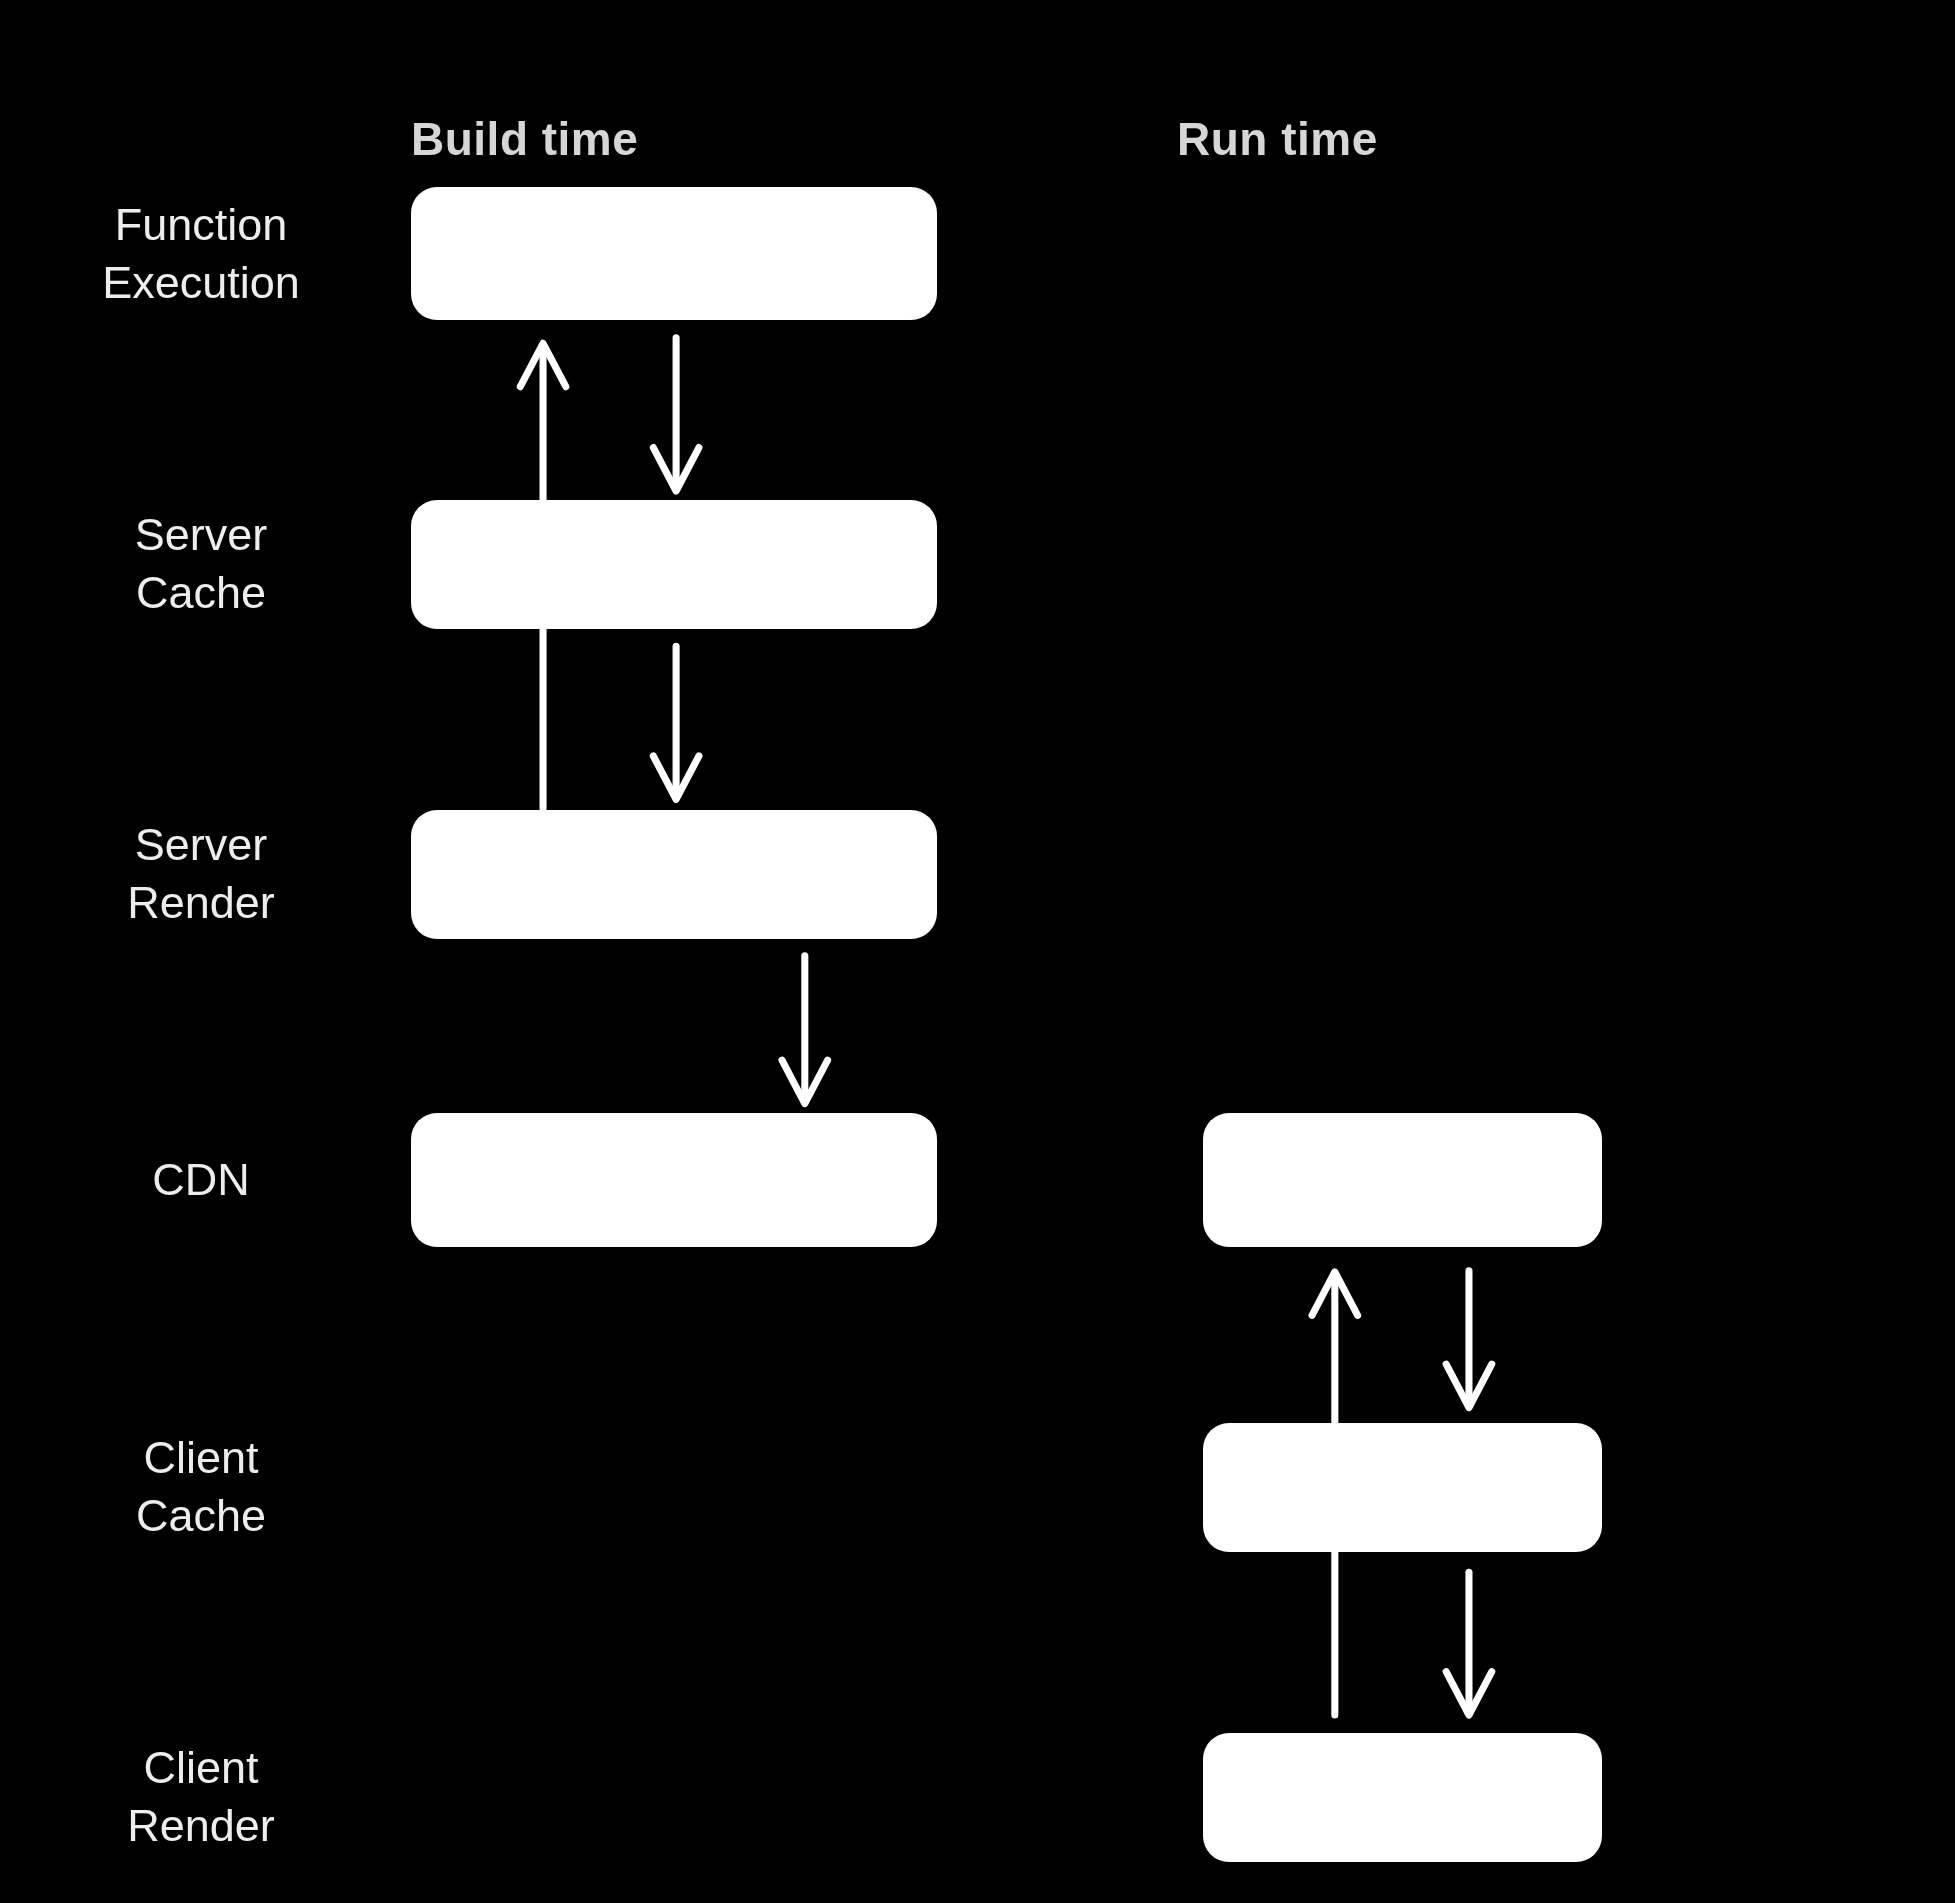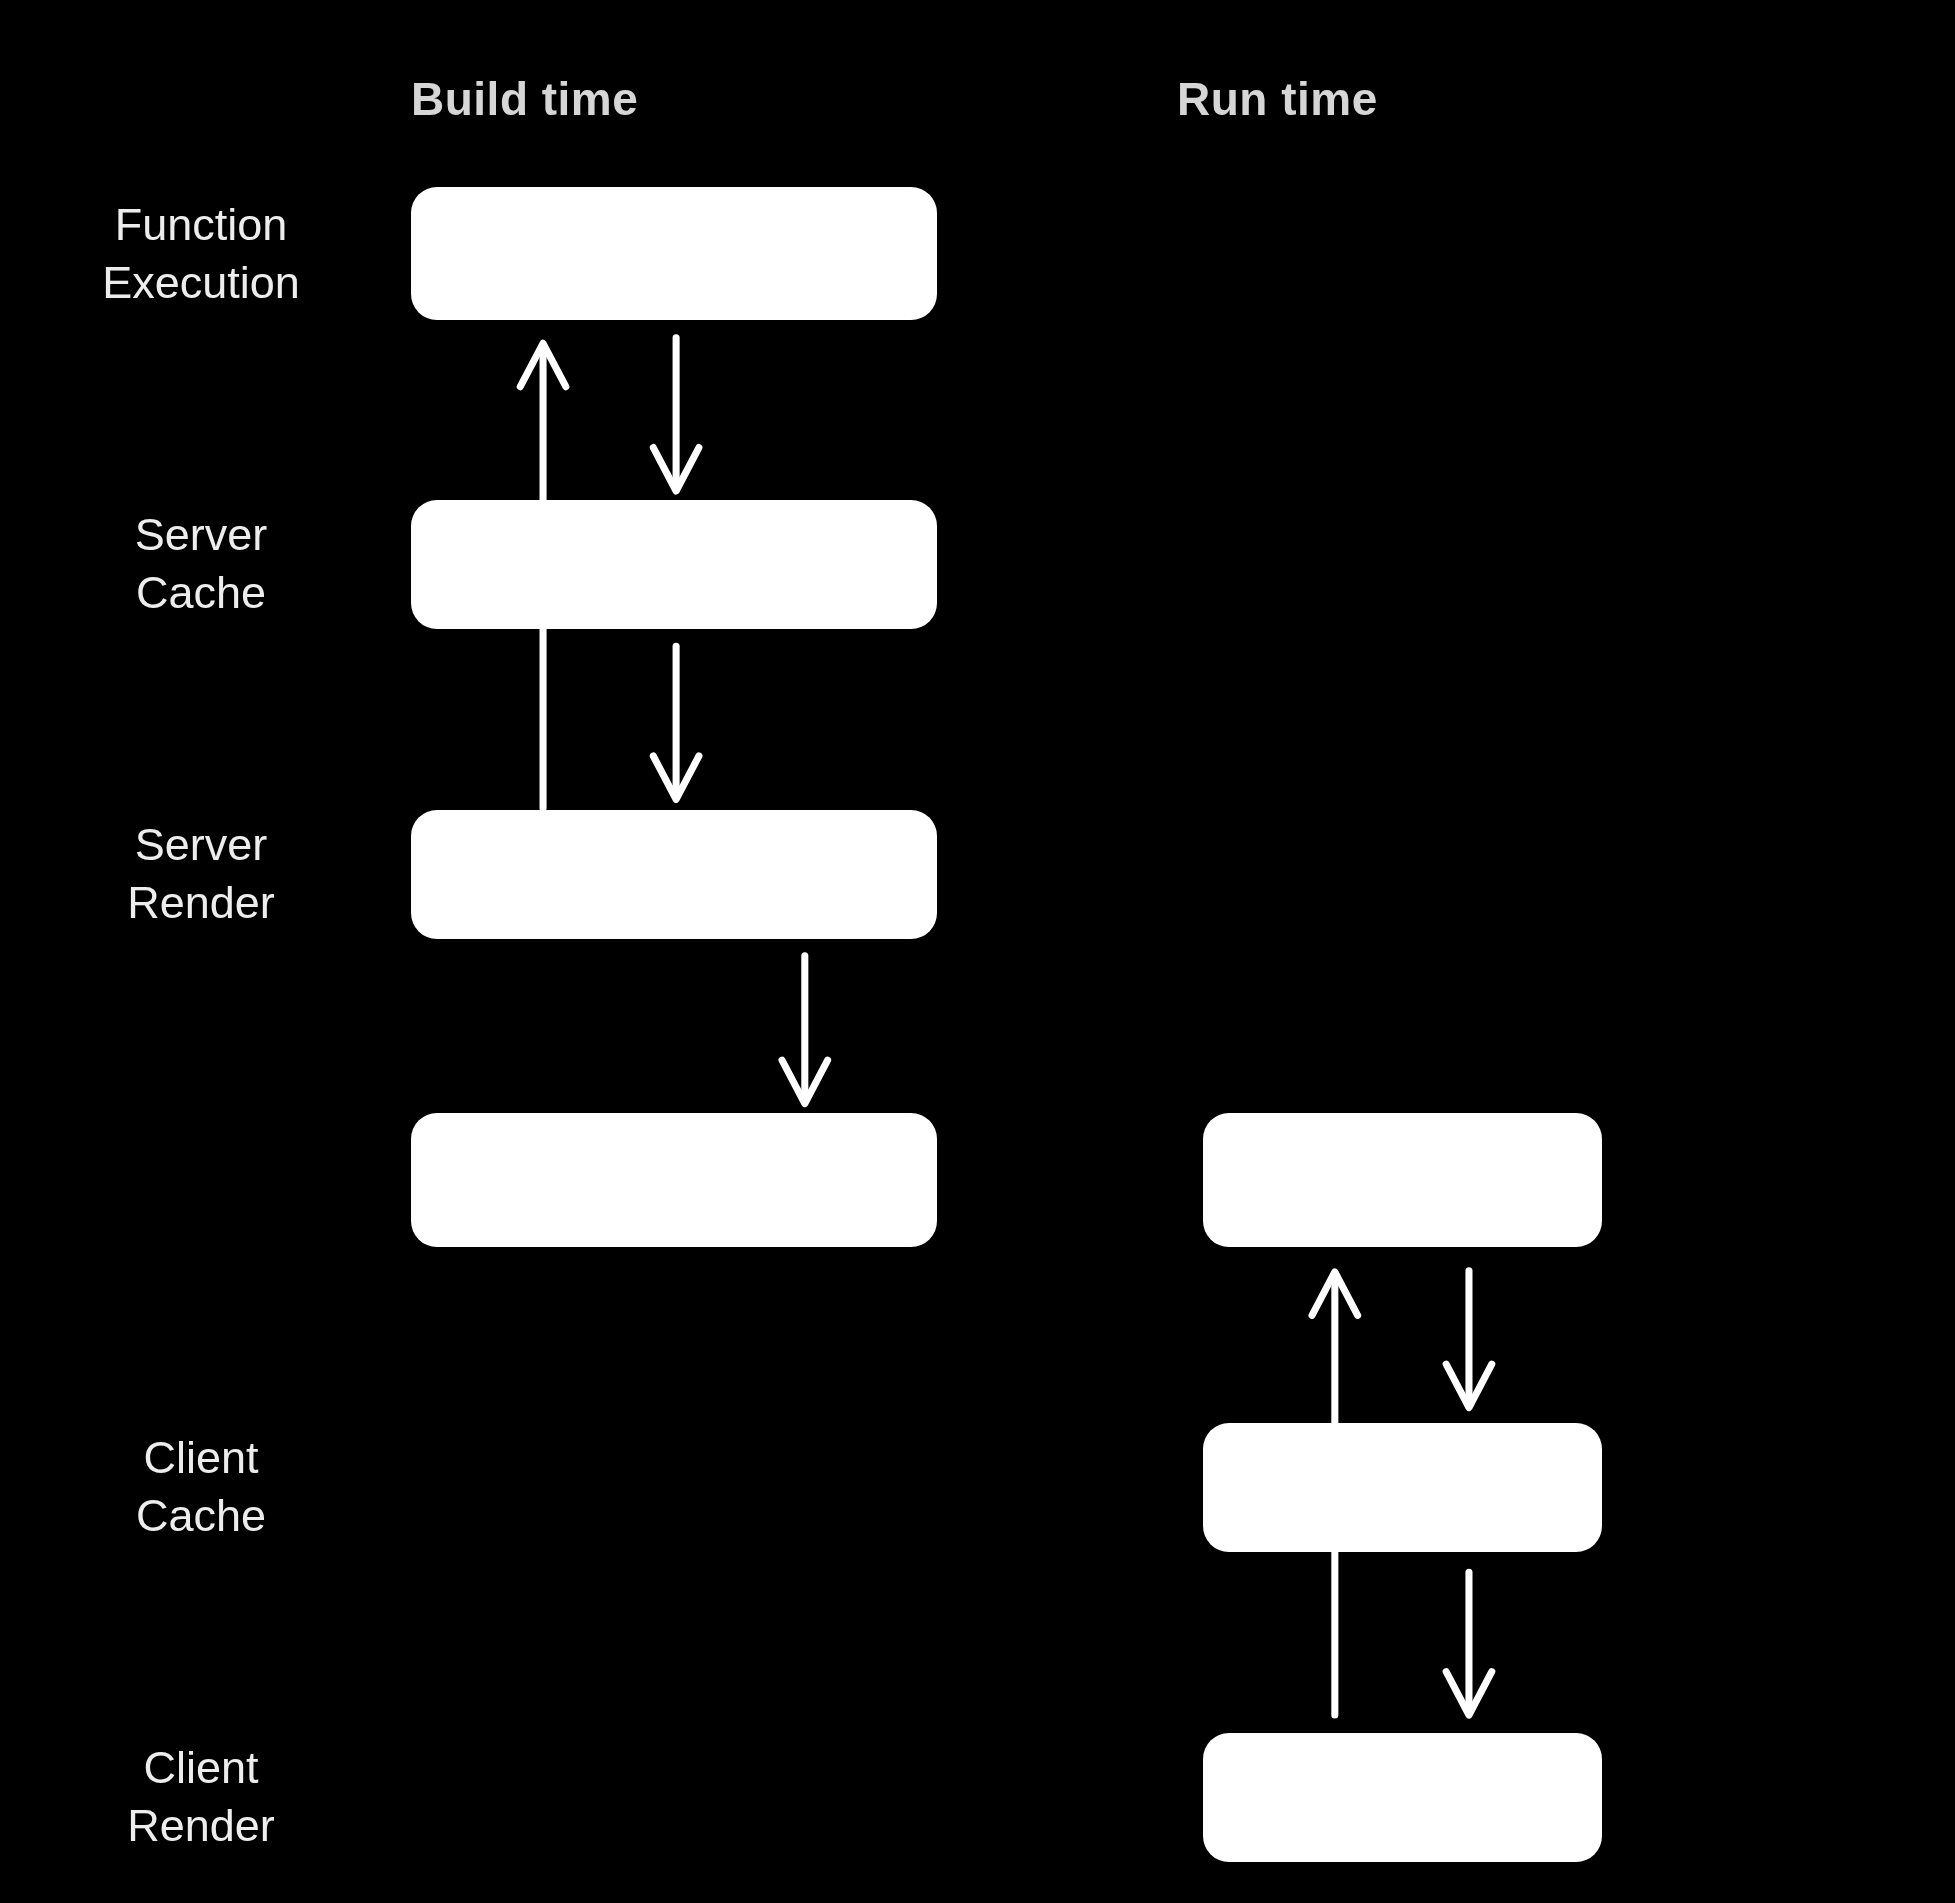--- a/index.html
+++ b/index.html
@@ -15,20 +15,21 @@
     font-family: "Liberation Sans", "DejaVu Sans", sans-serif;
     overflow: hidden;
   }
   .col-header {
     position: absolute;
     font-size: 46px;
     font-weight: 600;
     color: var(--heading, #d6d6d6);
     letter-spacing: 0.5px;
     white-space: nowrap;
+    margin-top: 40px;
   }
   .row-label {
     position: absolute;
     left: 22px;
     width: 358px;
     text-align: center;
     transform: translateY(-50%);
     font-size: 45px;
     font-weight: 400;
     line-height: 1.28;
@@ -74,20 +75,21 @@
 
   <div class="col-header" style="left:411px; top:72px;">Build time</div>
   <div class="col-header" style="left:1177px; top:72px;">Run time</div>
 
   <div class="row-label" style="top:254px;">Function
 Execution</div>
   <div class="row-label" style="top:564px;">Server
 Cache</div>
   <div class="row-label" style="top:874px;">Server
 Render</div>
+  <div class="row-label" style="top:1180px;">CDN</div>
   <div class="row-label" style="top:1487px;">Client
 Cache</div>
   <div class="row-label" style="top:1797px;">Client
 Render</div>
 
   <div class="node-box box-build box-fe"></div>
   <div class="node-box box-build box-sc"></div>
   <div class="node-box box-build box-sr"></div>
   <div class="node-box box-build box-cdn"></div>
 

